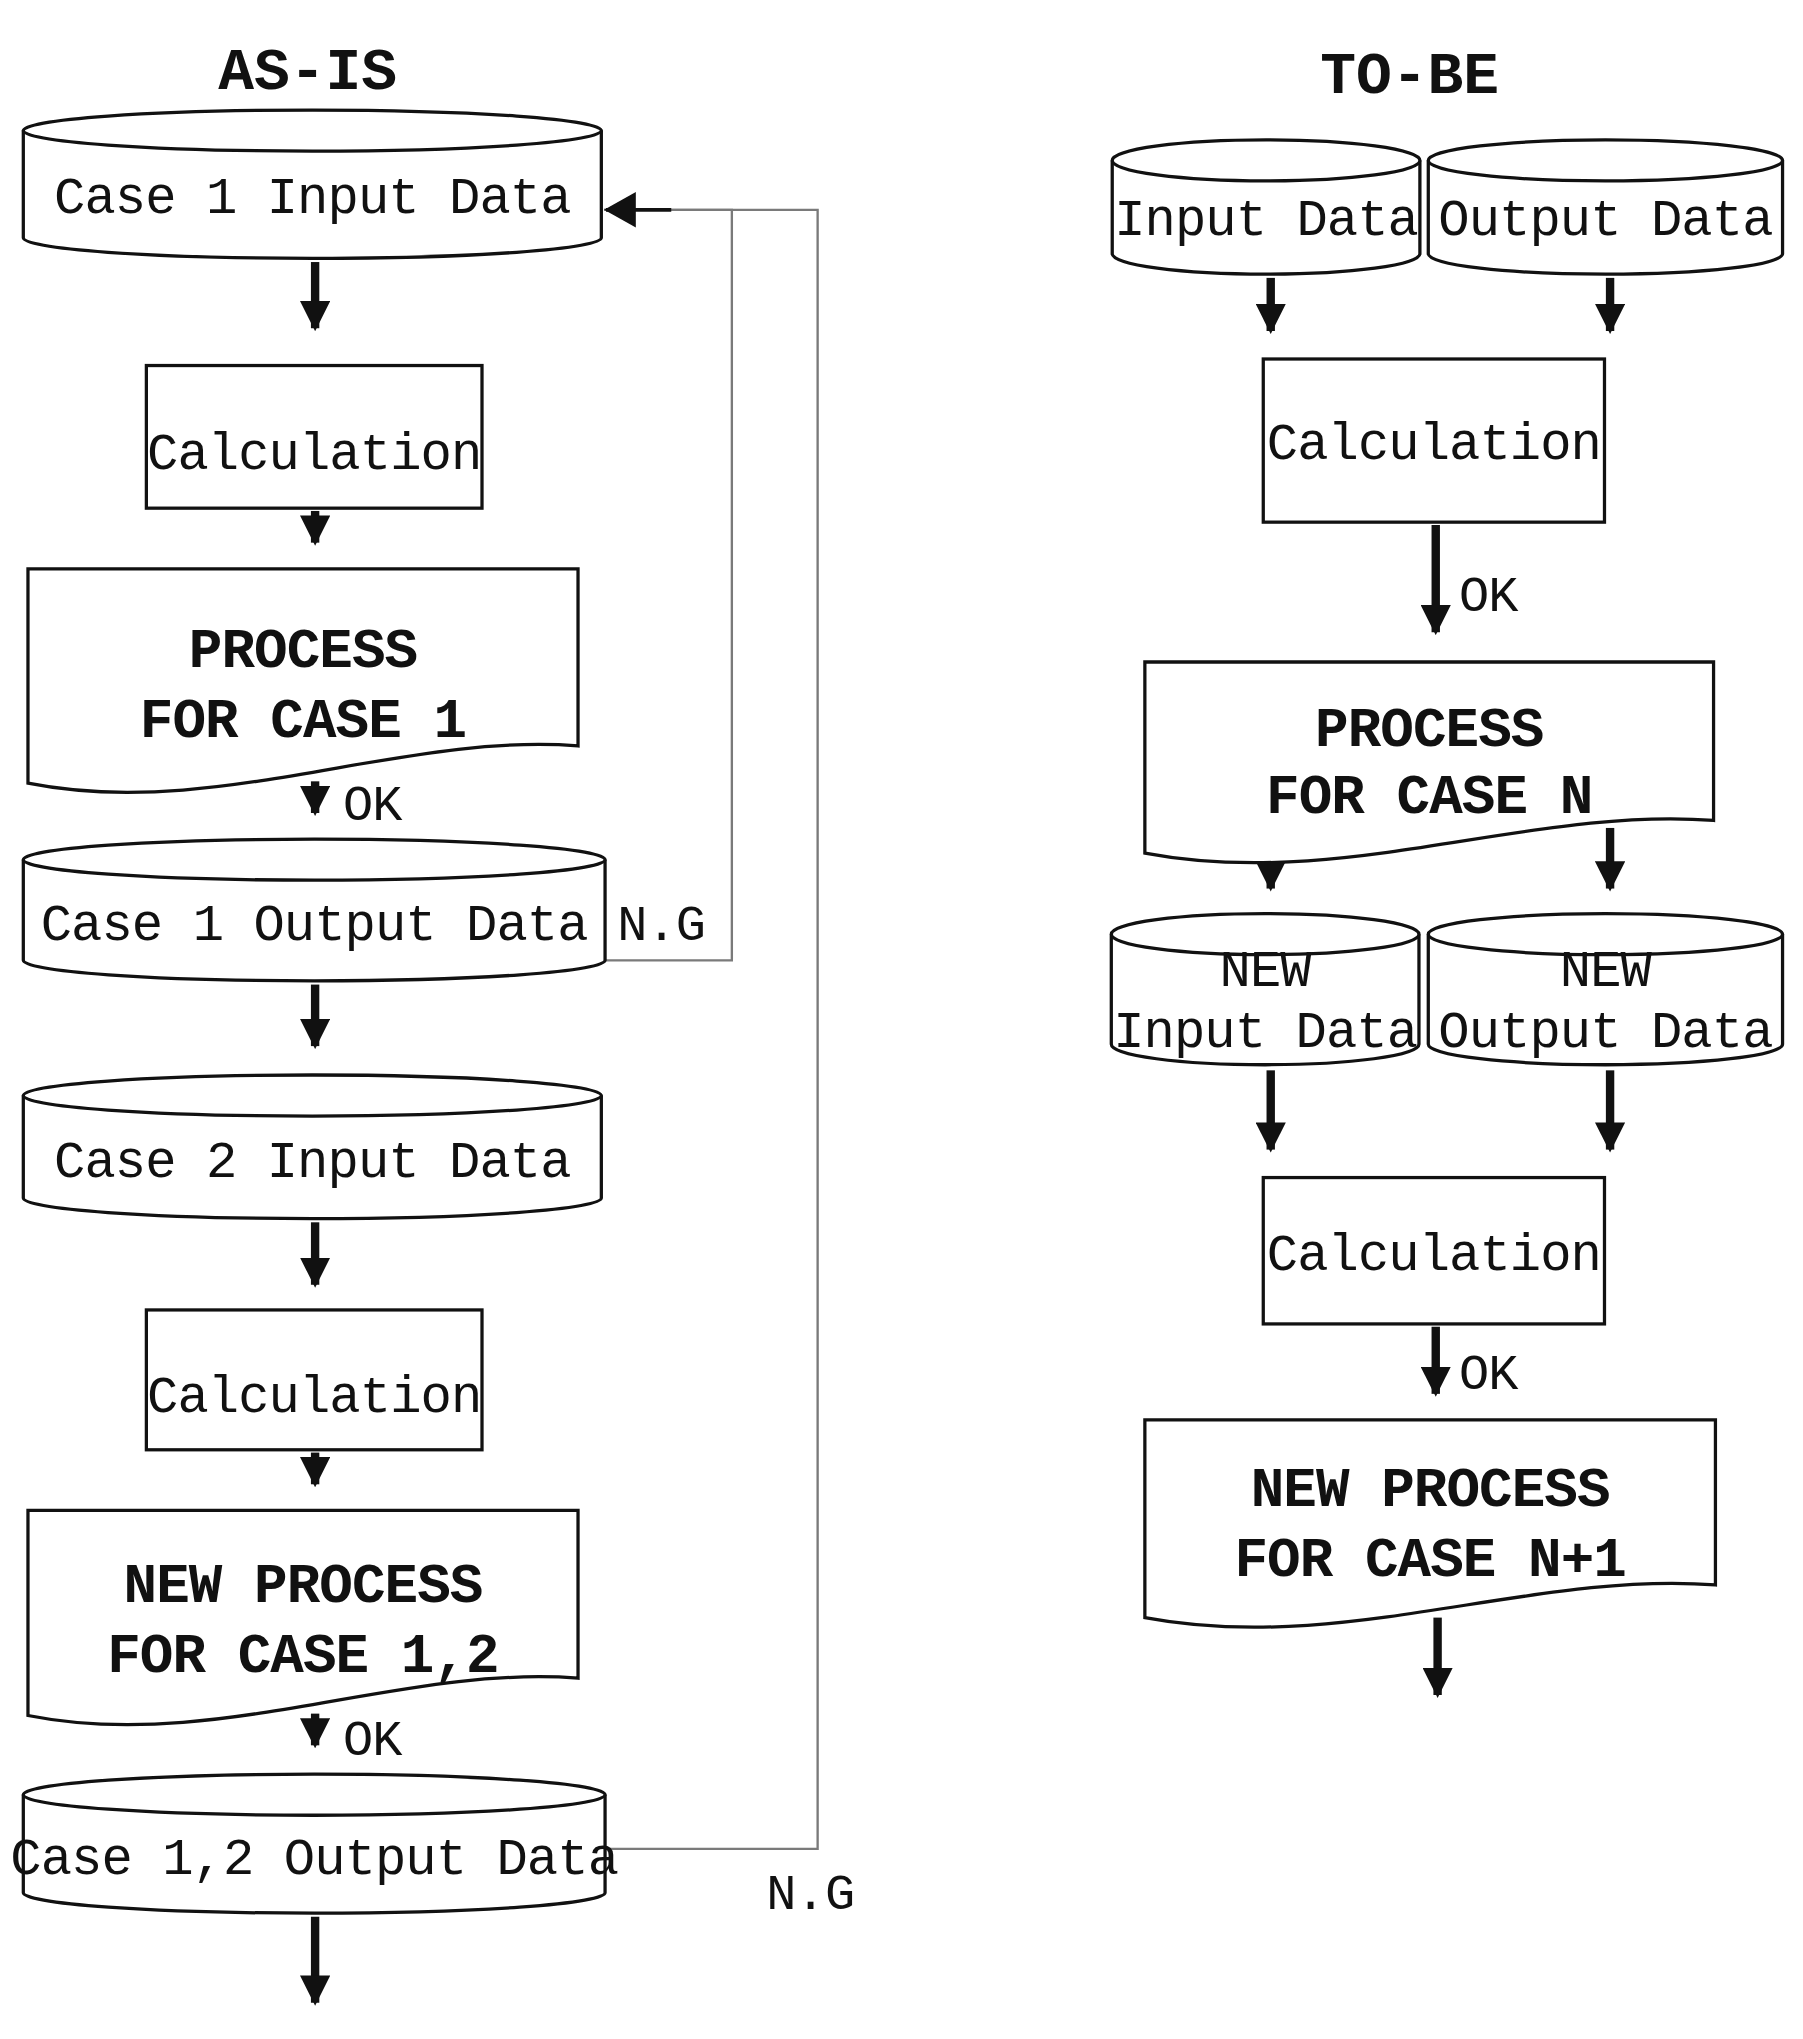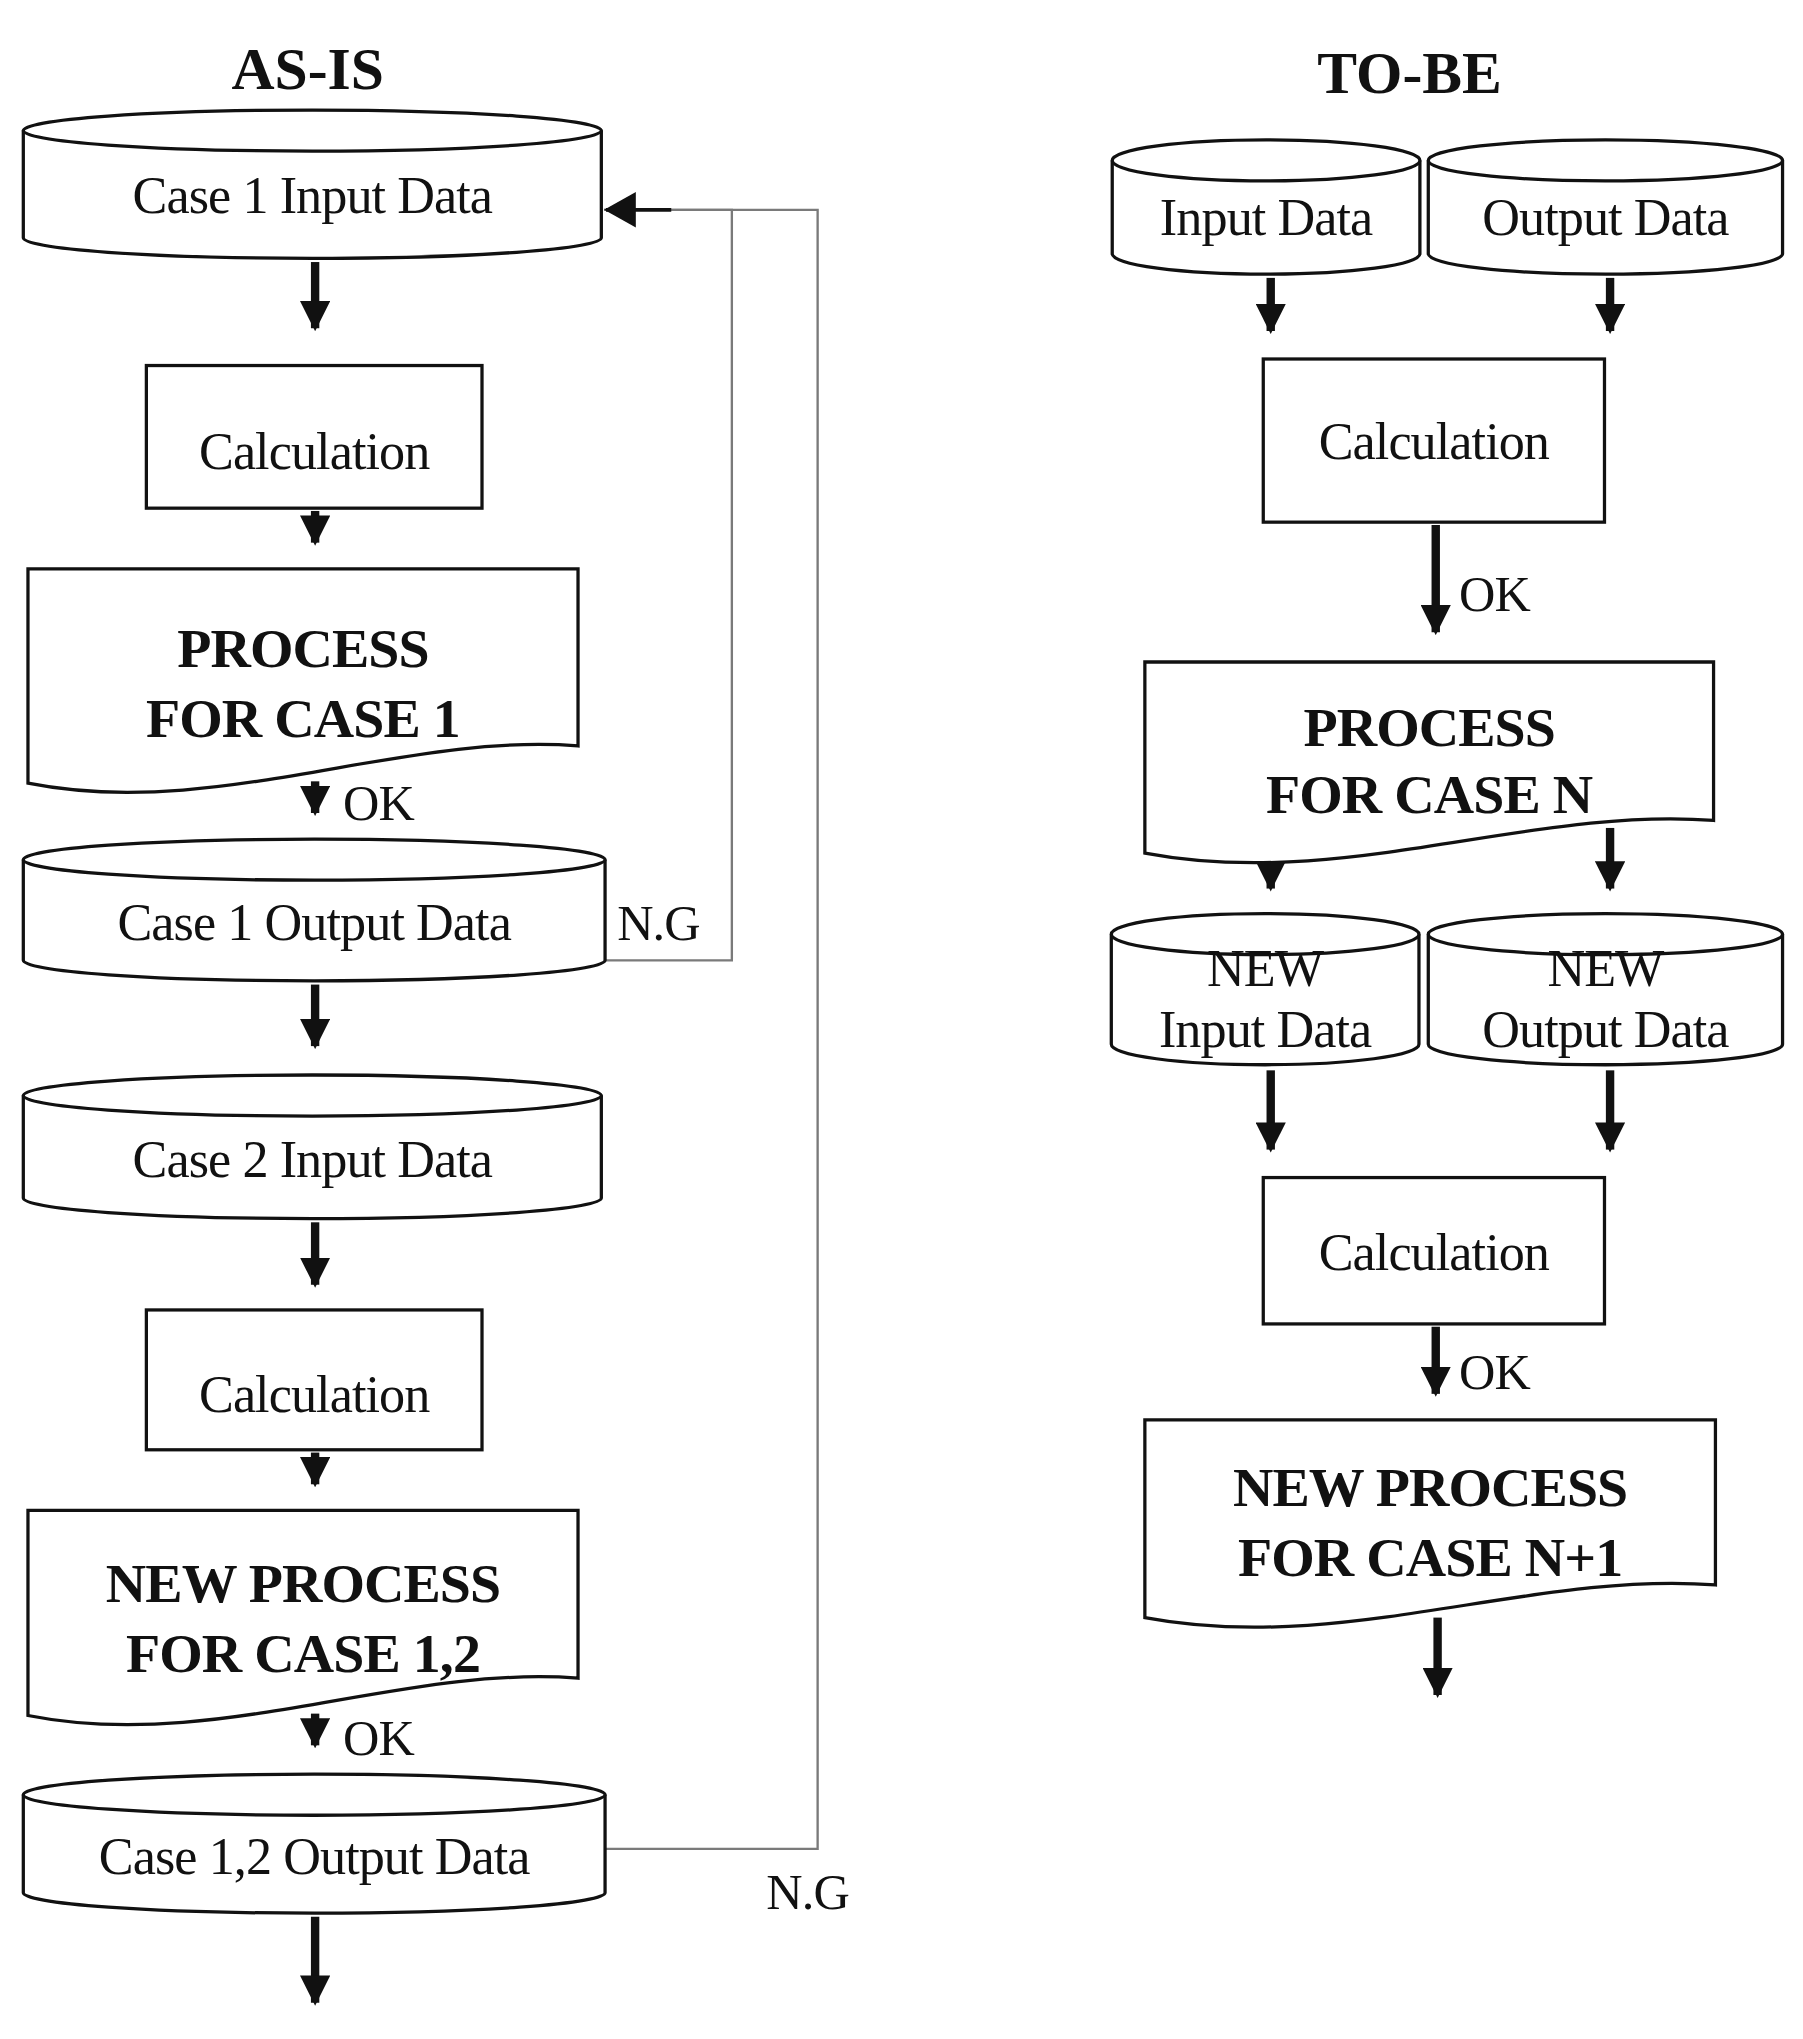--- a/index.html
+++ b/index.html
@@ -1,20 +1,20 @@
 <!DOCTYPE html>
 <html style="font-size:15px"><head>
 <meta charset="utf-8">
 <style>
   html,body{margin:0;padding:0;background:#ffffff;}
   .canvas{
     position:relative;
     width:1804px;height:2040px;
     background:#ffffff;
-    font-family:Liberation Serif, serif;
+    font-family:Liberation Mono, monospace;
   }
   svg{display:block;}
   .shape{fill:#ffffff;stroke:#111111;stroke-width:3.5;}
   .thick-arrow{stroke:#111111;stroke-width:9;fill:none;}
   .loop{stroke:#7a7a7a;stroke-width:2.5;fill:none;}
   .node-label{font-size:56px;fill:#111111;letter-spacing:-1px;}
   .node-label-mid{text-anchor:middle;}
   .doc-label{font-size:60px;font-weight:bold;fill:#111111;text-anchor:middle;letter-spacing:-1px;}
   .edge-label{font-size:54px;fill:#111111;letter-spacing:-1px;}
   .col-title{font-size:64px;font-weight:bold;fill:#111111;text-anchor:middle;}

